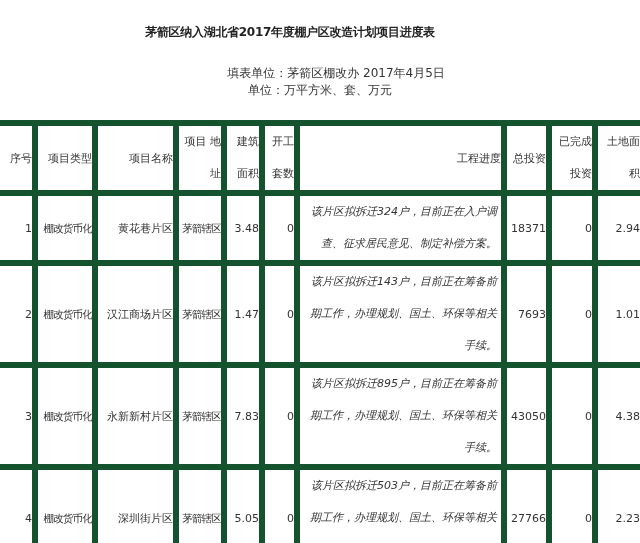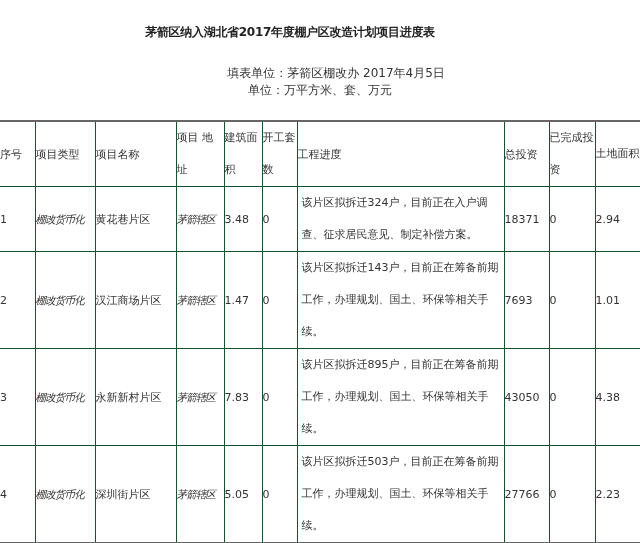--- a/index.html
+++ b/index.html
@@ -3,31 +3,31 @@
 <meta charset="utf-8">
 <style>
   html, body { margin:0; padding:0; background:#ffffff; }
   body { width:640px; height:543px; overflow:hidden; position:relative;
          font-family:"DejaVu Sans", "Liberation Sans", sans-serif; color:#333333; }
   .title { position:absolute; left:0; width:580px; top:24px; text-align:center;
            font-size:12px; font-weight:bold; color:#222; letter-spacing:-0.3px; }
   .sub1 { position:absolute; left:16px; width:640px; top:65px; text-align:center; font-size:12px; color:#333; }
   .sub2 { position:absolute; left:0; width:640px; top:82px; text-align:center; font-size:12px; color:#333; }
   table { position:absolute; left:0; top:120px; width:640px; border-collapse:collapse; table-layout:fixed; }
-  td { border:1px solid #14532d; padding:0; text-align:left; vertical-align:middle;
+  td { border:6px solid #14532d; padding:0; text-align:right; vertical-align:middle;
        font-size:11px; color:#333; line-height:15px; overflow:hidden; }
   table { border-top:2px solid #666; border-bottom:2px solid #666; }
   tr.head td { height:63px; }
   tr.r1 td { height:63px; }
   tr.rN td { height:95px; }
   td:first-child { border-left:none; }
   td:last-child { border-right:none; }
   .two { line-height:32px; }
-  .prog { line-height:32px; padding:0 4px; }
-  .tight { letter-spacing:-0.8px; font-size:10.5px;font-style:italic; }
+  .prog { line-height:32px; padding:0 4px;font-style:italic; }
+  .tight { letter-spacing:-0.8px; font-size:10.5px; }
 </style>
 </head>
 <body>
 
 <div class="title">茅箭区纳入湖北省2017年度棚户区改造计划项目进度表</div>
 <div class="sub1">填表单位：茅箭区棚改办 2017年4月5日</div>
 <div class="sub2">单位：万平方米、套、万元</div>
 
 <table>
   <colgroup>

